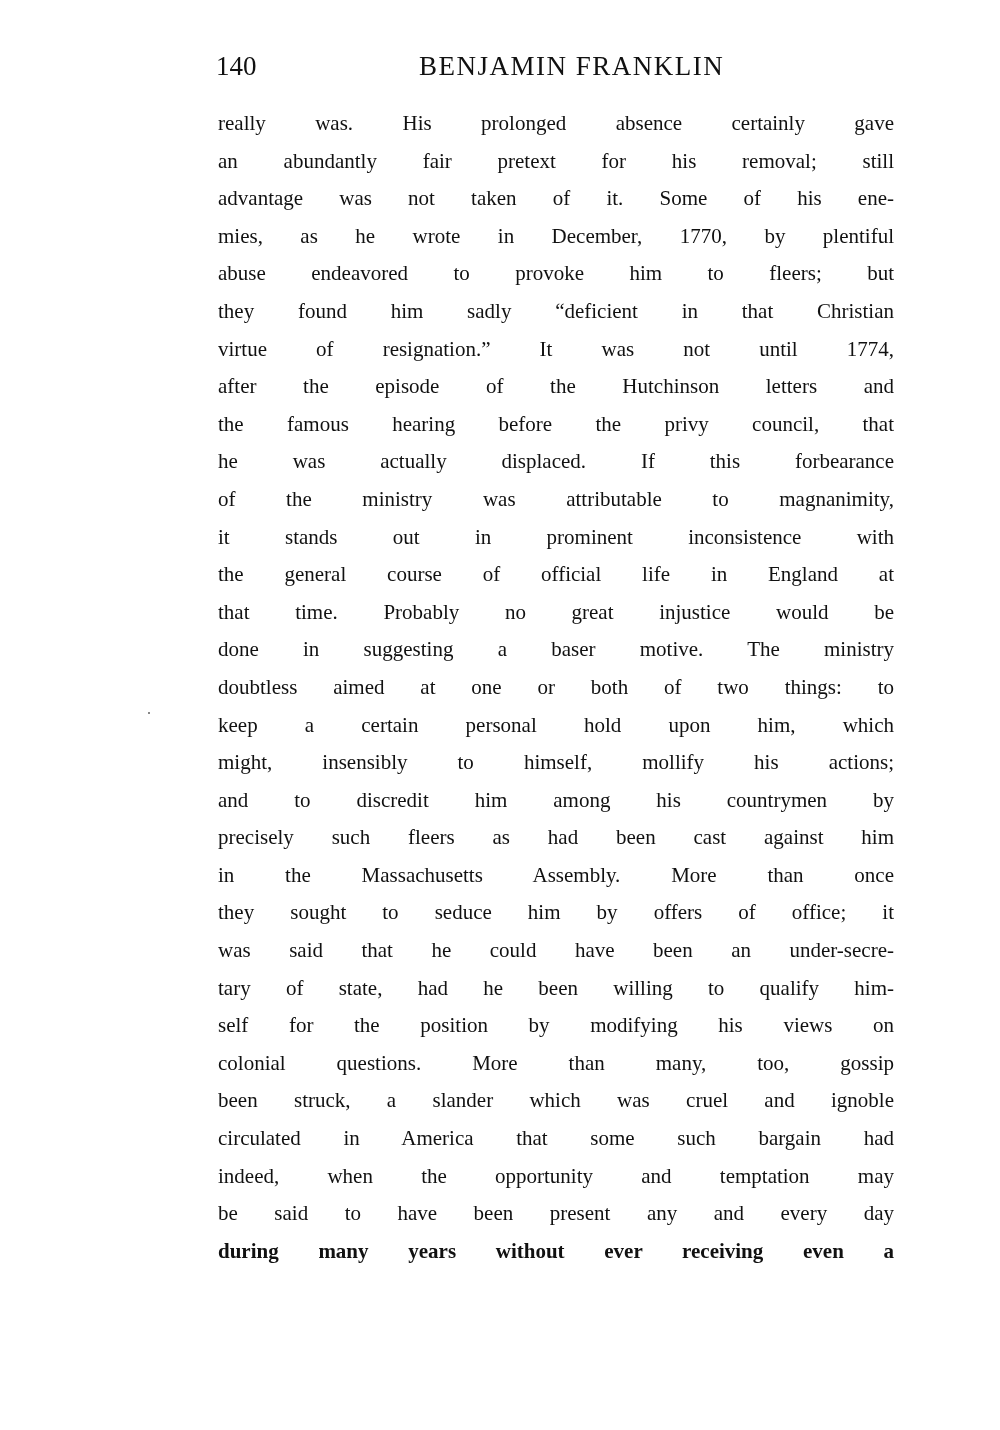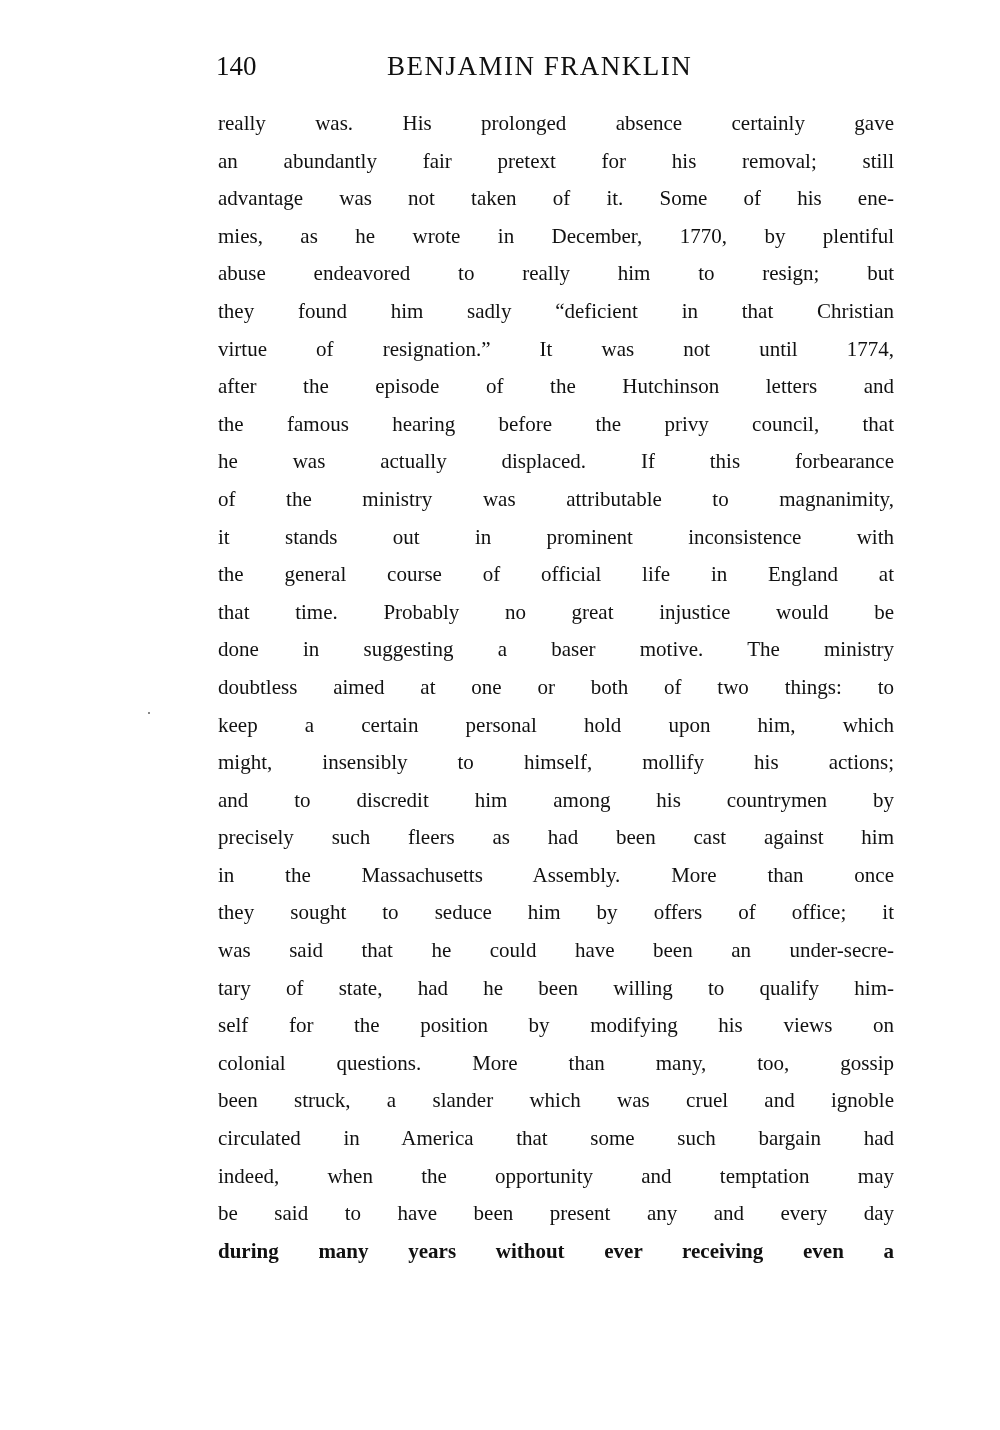--- a/index.html
+++ b/index.html
@@ -17,21 +17,21 @@
     }
     .page-number {
       position: absolute;
       left: 216px;
       top: 50px;
       font-size: 27px;
       line-height: 32px;
     }
     .running-head {
       position: absolute;
-      left: 387px;
+      left: 419px;
       top: 50px;
       font-size: 27px;
       line-height: 32px;
       letter-spacing: 1.5px;
       font-family: Liberation Serif, serif;
     }
     .body-text {
       position: absolute;
       left: 218px;
       top: 105px;
@@ -66,21 +66,21 @@
   <div class="page-number">140</div>
   <div class="running-head">BENJAMIN FRANKLIN</div>
 
   <div class="stray-mark"></div>
 
   <div class="body-text">
     <span class="line">really was.  His prolonged absence certainly gave</span>
     <span class="line">an abundantly fair pretext for his removal; still</span>
     <span class="line">advantage was not taken of it.  Some of his ene-</span>
     <span class="line">mies, as he wrote in December, 1770, by plentiful</span>
-    <span class="line">abuse endeavored to really him to resign; but</span>
+    <span class="line">abuse endeavored to provoke him to fleers; but</span>
     <span class="line">they found him sadly “deficient in that Christian</span>
     <span class="line">virtue of resignation.”  It was not until 1774,</span>
     <span class="line">after the episode of the Hutchinson letters and</span>
     <span class="line">the famous hearing before the privy council, that</span>
     <span class="line">he was actually displaced.  If this forbearance</span>
     <span class="line">of the ministry was attributable to magnanimity,</span>
     <span class="line">it stands out in prominent inconsistence with</span>
     <span class="line">the general course of official life in England at</span>
     <span class="line">that time.  Probably no great injustice would be</span>
     <span class="line">done in suggesting a baser motive.  The ministry</span>

